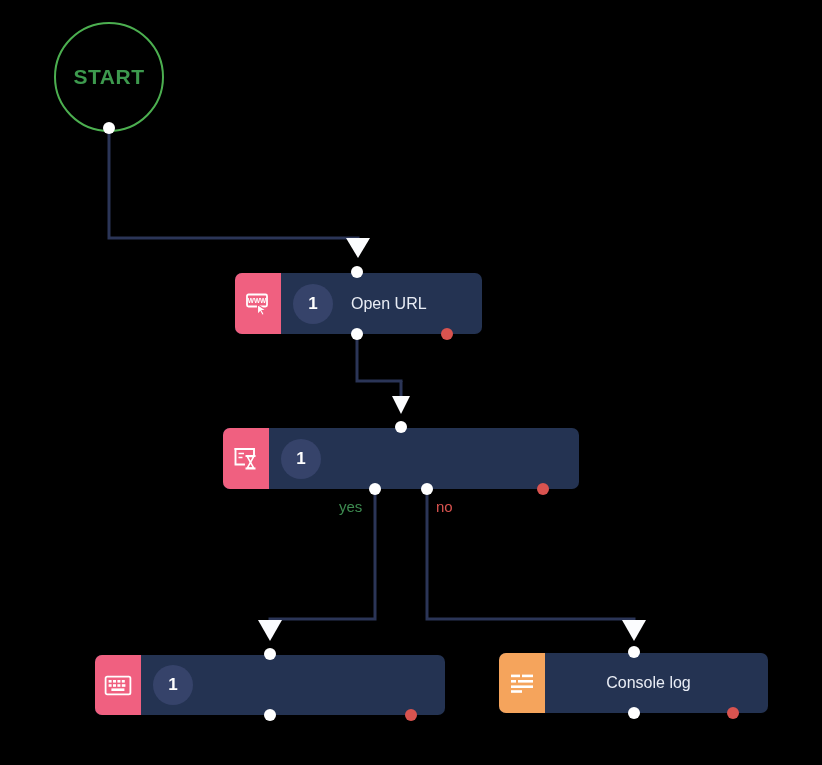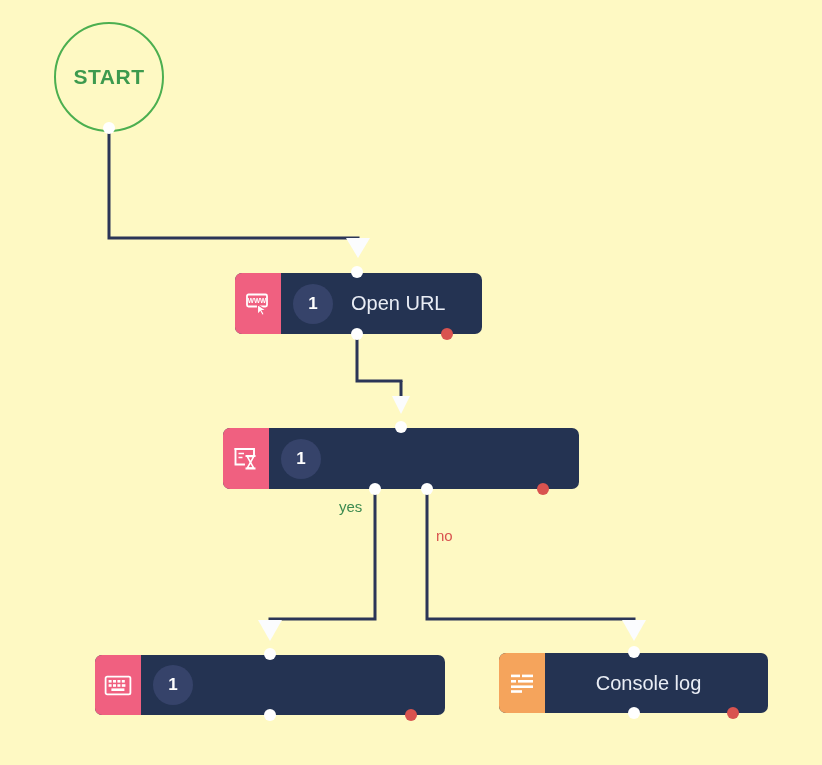--- a/index.html
+++ b/index.html
@@ -13,21 +13,21 @@
     height: 765px;
     position: relative;
     overflow: hidden;
     font-family: "Liberation Sans", sans-serif;
     -webkit-font-smoothing: antialiased;
   }
 
   #canvas {
     position: absolute;
     inset: 0;
-    background: #fef9c3;
+    background: #000000;
   }
 
   
   #edges {
     position: absolute;
     left: 0; top: 0;
     width: 822px;
     height: 765px;
     pointer-events: none;
   }
@@ -88,21 +88,21 @@
     background: #36436a;
     color: #ffffff;
     font-size: 17px;
     font-weight: bold;
     display: flex;
     align-items: center;
     justify-content: center;
   }
   .node-title {
     color: #e9edf5;
-    font-size: 20px;
+    font-size: 16px;
     margin-left: 18px;
     white-space: nowrap;
   }
   .node.no-badge .node-title { margin-left: 0; }
   .node.no-badge .node-body { justify-content: center; padding-left: 0; }
 
   
   .port {
     position: absolute;
     width: 12px;
@@ -190,21 +190,21 @@
     <div class="node-body">
       <div class="node-badge">1</div>
     </div>
   </div>
   <div class="port" style="left:395px; top:421px;"></div>
   <div class="port" style="left:369px; top:483px;"></div>
   <div class="port" style="left:421px; top:483px;"></div>
   <div class="port err" style="left:537px; top:483px;"></div>
 
   <div class="branch-label yes" style="left:339px; top:498px;">yes</div>
-  <div class="branch-label no" style="left:436px; top:498px;margin-top:29px;">no</div>
+  <div class="branch-label no" style="left:436px; top:498px;">no</div>
 
   <div class="node" style="left:95px; top:655px; width:350px; height:60px;">
     <div class="node-icon pink">
       <span>
         <svg width="28" height="21" viewBox="0 0 28 21">
           <rect x="1.6" y="1.6" width="24.8" height="17.8" rx="1.6" fill="none" stroke="#ffffff" stroke-width="1.8"></rect>
           <rect x="4.6" y="5" width="3" height="2.6" fill="#ffffff"></rect>
           <rect x="9" y="5" width="3" height="2.6" fill="#ffffff"></rect>
           <rect x="13.4" y="5" width="3" height="2.6" fill="#ffffff"></rect>
           <rect x="17.8" y="5" width="3" height="2.6" fill="#ffffff"></rect>

